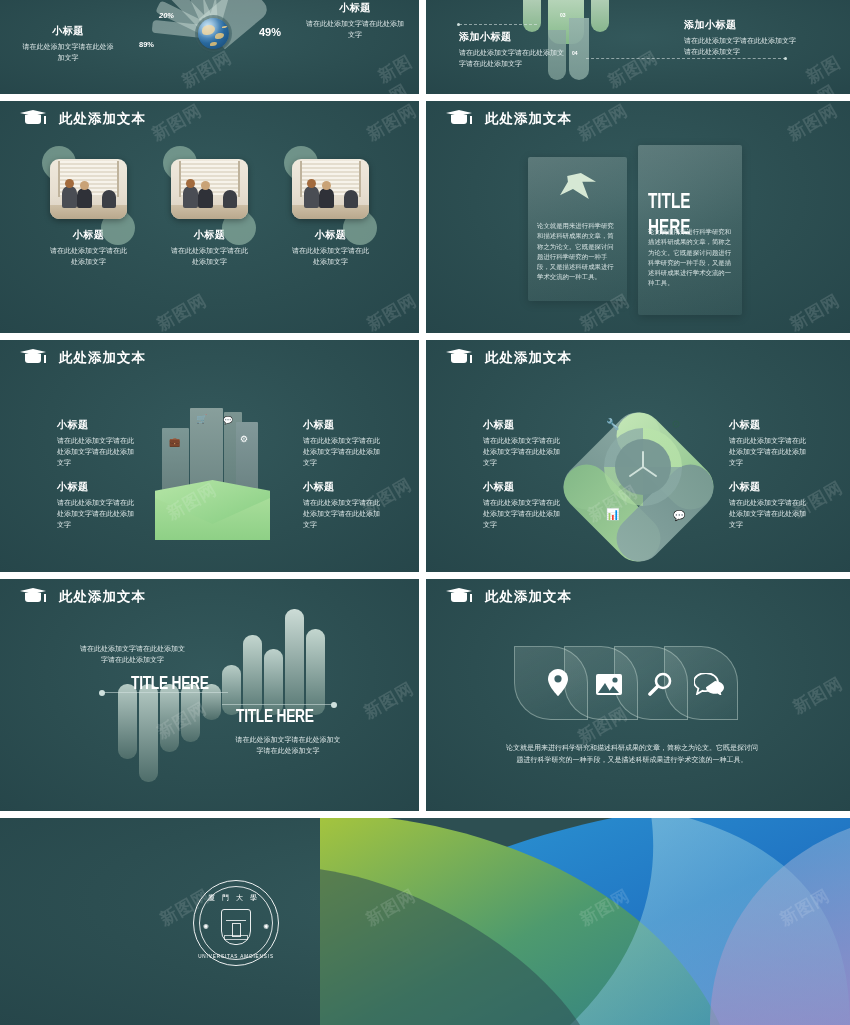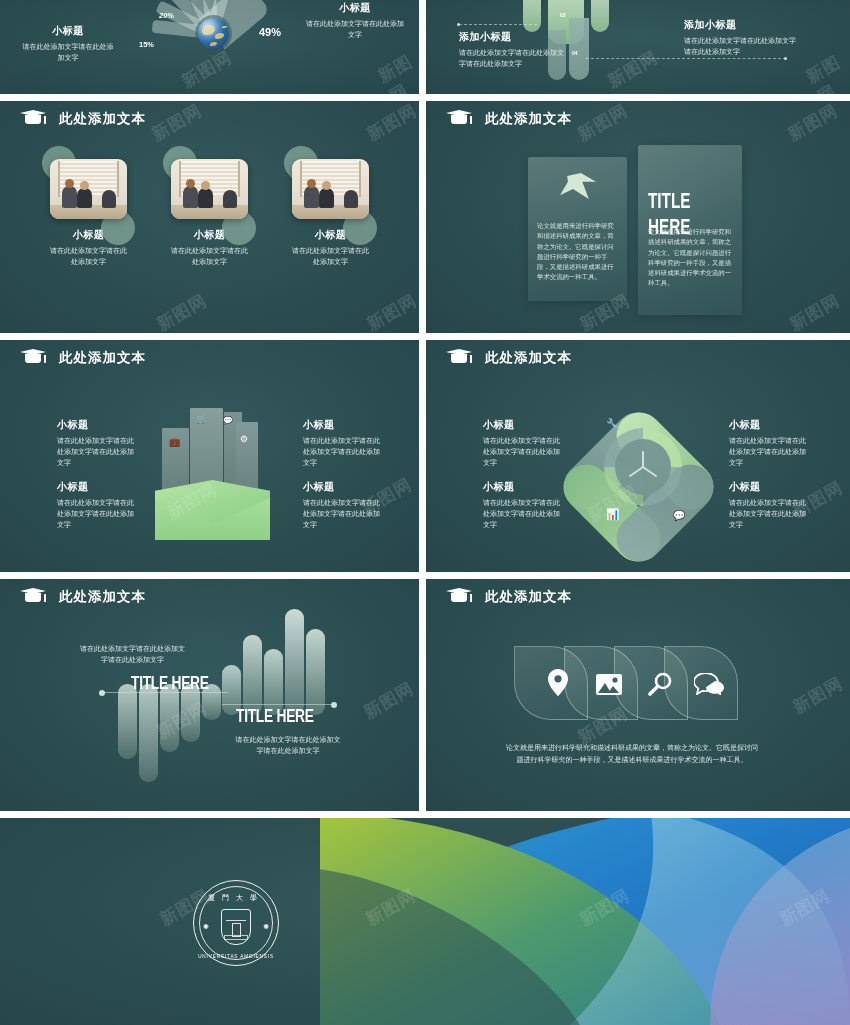--- a/index.html
+++ b/index.html
@@ -192,21 +192,21 @@
       <div class="seg" style="transform:rotate(206deg);width:60px;height:13px;top:60px;left:64px;"></div>
       <div class="seg" style="transform:rotate(226deg);width:60px;height:13px;top:60px;left:64px;"></div>
       <div class="seg" style="transform:rotate(246deg);width:60px;height:13px;top:60px;left:64px;"></div>
       <div class="seg" style="transform:rotate(266deg);width:60px;height:13px;top:60px;left:64px;"></div>
       <div class="seg" style="transform:rotate(286deg);width:60px;height:13px;top:60px;left:64px;"></div>
       <div class="seg" style="transform:rotate(320deg);width:60px;height:40px;top:48px;left:64px;border-radius:0 10px 10px 0;"></div>
       <div class="globe"></div>
     </div>
 
     <div class="pct" style="left:159px;top:11px;font-size:7.5px;font-style:italic;">20%</div>
-    <div class="pct" style="left:139px;top:40px;font-size:7.5px;">15%</div>
+    <div class="pct" style="left:139px;top:40px;font-size:7.5px;">89%</div>
     <div class="pct" style="left:259px;top:26px;font-size:11px;">49%</div>
 
     <div style="position:absolute;left:305px;top:1px;width:100px;text-align:center;">
       <div class="h-sm">小标题</div>
       <div class="p-sm">请在此处添加文字请在此处添加文字</div>
     </div>
     <div class="wm" style="left:180px;top:58px;">新图网</div>
     <div class="wm" style="left:383px;top:56px;">新图网</div>
   </div>
 

